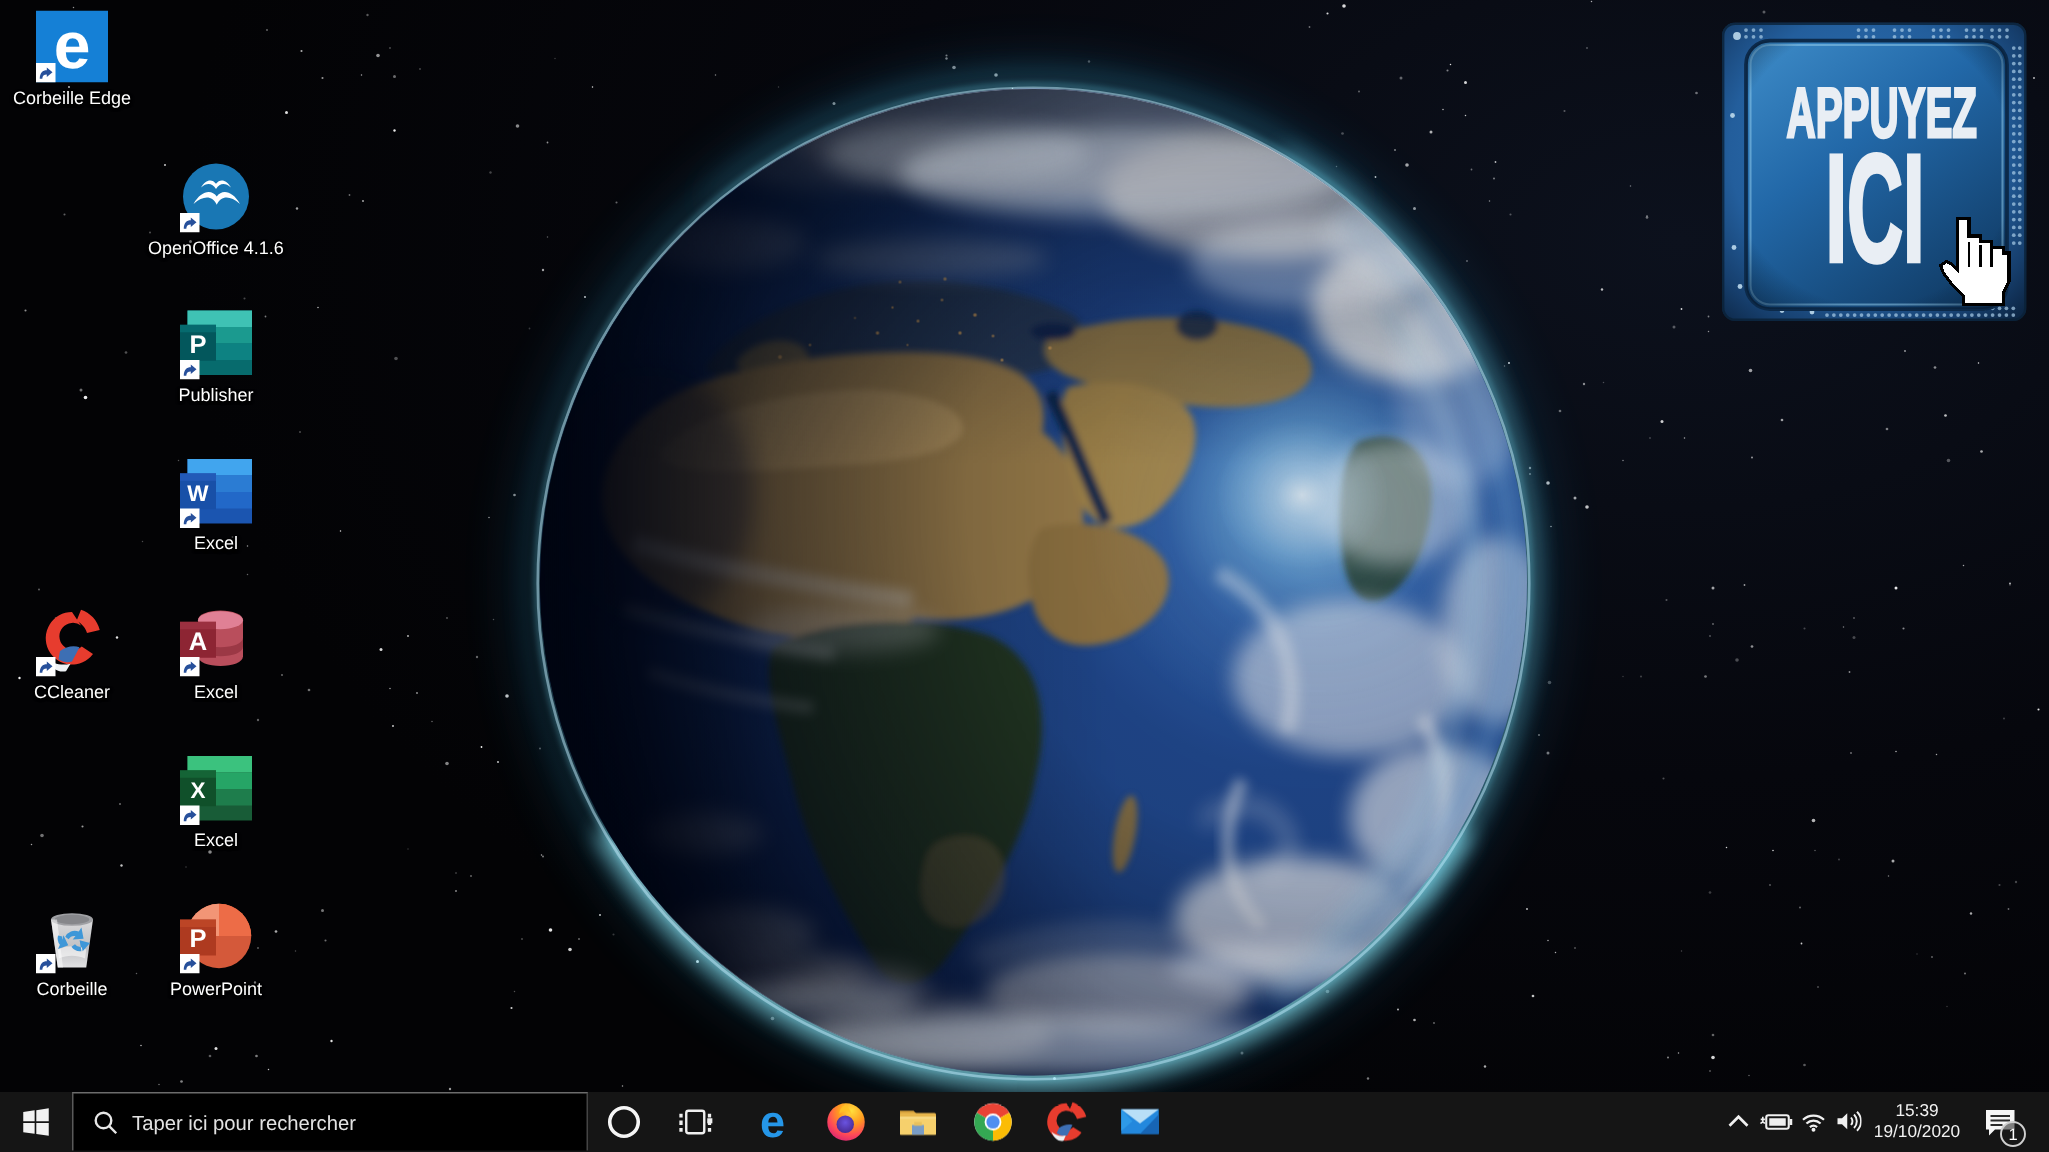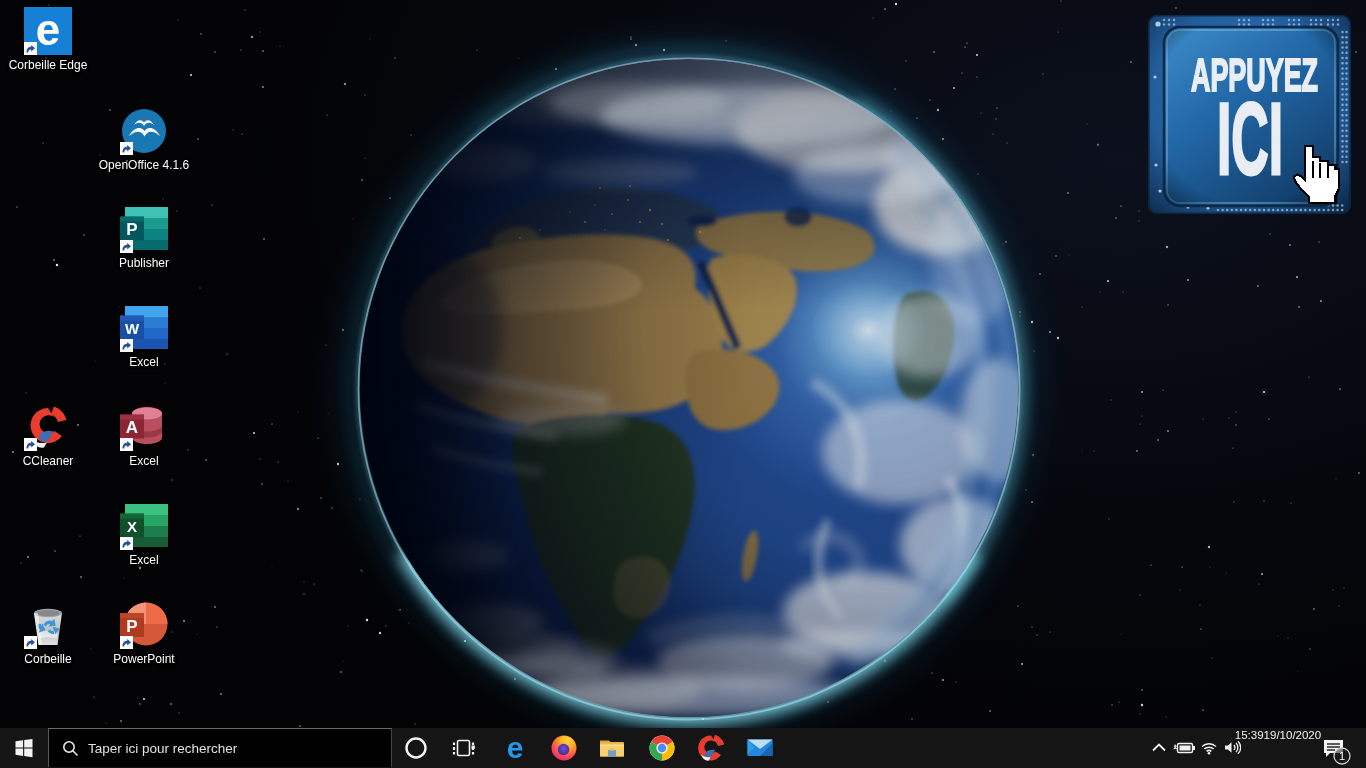--- a/index.html
+++ b/index.html
@@ -5,21 +5,21 @@
 body{width:1366px;height:768px;overflow:hidden;background:#000;font-family:"Liberation Sans",sans-serif;position:relative;}
 #desk{position:absolute;left:0;top:0;width:1366px;height:728px;background:
  radial-gradient(1000px 650px at 82% 22%, #0c111d 0%, #06070d 55%, #030305 100%),
  #030305;}
 .ic{position:absolute;width:96px;text-align:center;color:#fff;}
 .ic .g{display:block;margin:0 auto;}
 .lbl{font-size:12px;line-height:13.5px;color:#fff;text-shadow:0 1px 2px #000,1px 1px 2px #000,-1px 1px 2px #000;margin-top:4px;letter-spacing:0px;}
 #taskbar{position:absolute;left:0;top:728px;width:1366px;height:40px;background:#151515;}
 #search{position:absolute;left:48px;top:0px;width:344px;height:39px;background:#000000;border-top:1px solid #6c6c6c;border-left:1px solid #5a5a5a;border-right:1px solid #444;box-sizing:border-box;display:flex;align-items:center;}
 #search .txt{color:#e2e2e2;font-size:13.5px;margin-left:9px;}
-#clock{position:absolute;right:52px;top:0;height:40px;color:#f2f2f2;font-size:11.5px;text-align:center;display:flex;flex-direction:row;justify-content:center;line-height:14px;width:72px;}
+#clock{position:absolute;right:52px;top:0;height:40px;color:#f2f2f2;font-size:11.5px;text-align:center;display:flex;flex-direction:column;justify-content:center;line-height:14px;width:72px;}
 </style></head>
 <body>
 <div id="desk">
 <svg id="stars" width="1366" height="728" style="position:absolute;left:0;top:0">
 <circle cx="873" cy="18" r="0.6" fill="#fff" opacity="0.42"></circle>
       <circle cx="191" cy="75" r="1.0" fill="#fff" opacity="0.87"></circle>
       <circle cx="119" cy="307" r="0.5" fill="#fff" opacity="0.32"></circle>
       <circle cx="318" cy="438" r="0.8" fill="#fff" opacity="0.39"></circle>
       <circle cx="888" cy="397" r="0.5" fill="#fff" opacity="0.56"></circle>
       <circle cx="380" cy="633" r="1.2" fill="#fff" opacity="0.81"></circle>

